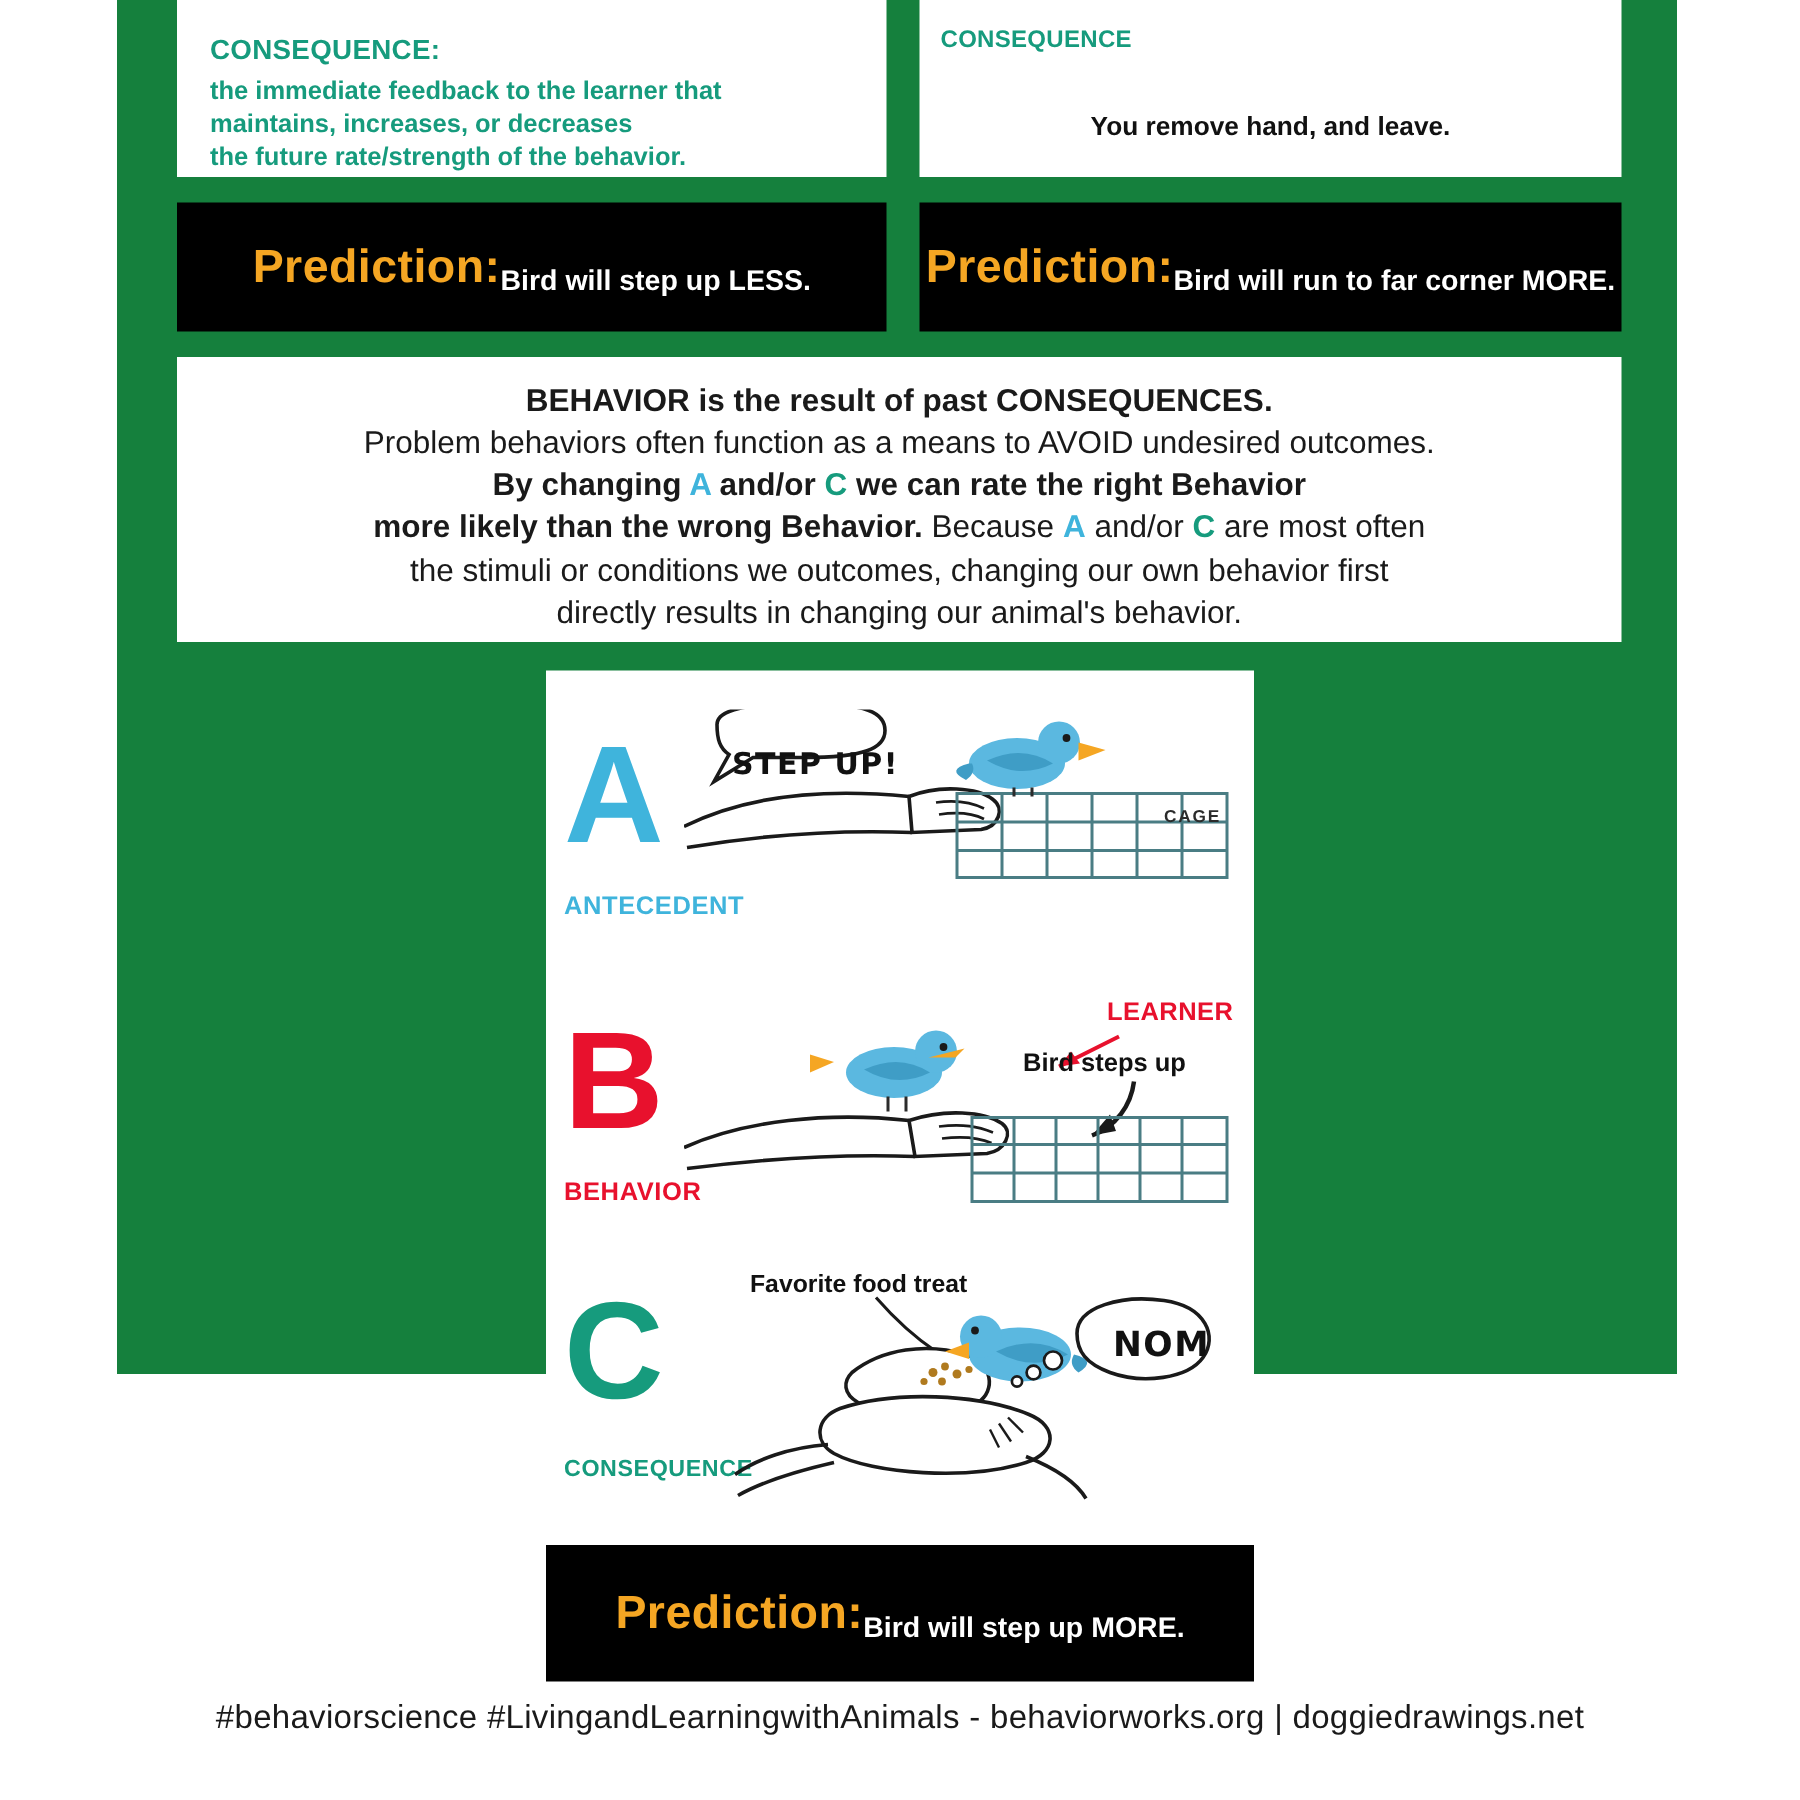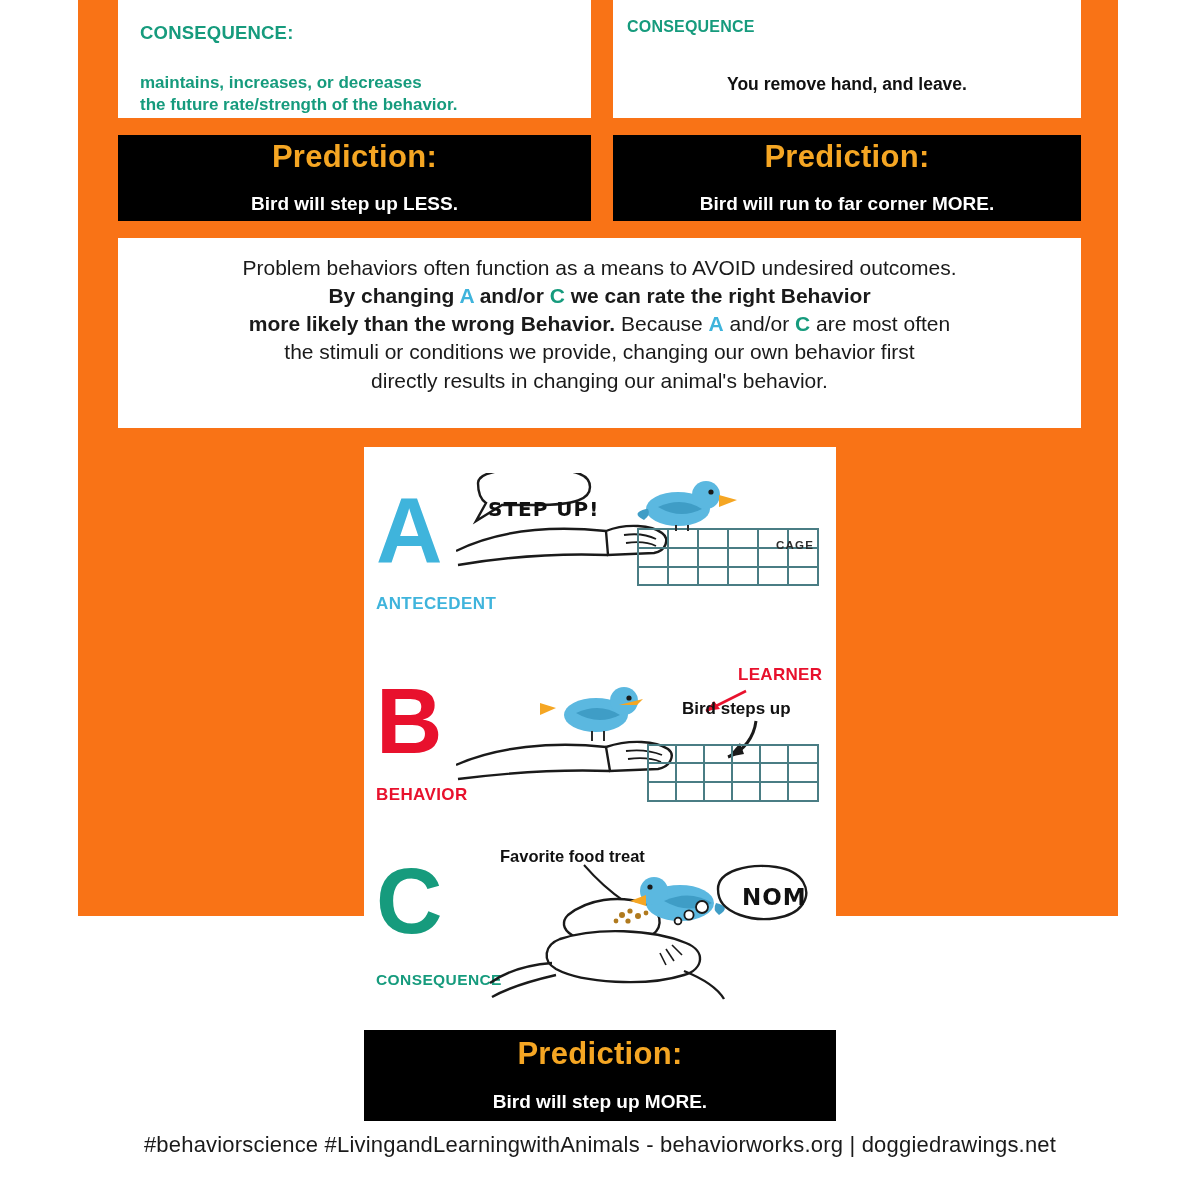--- a/index.html
+++ b/index.html
@@ -6,38 +6,38 @@
   html, body { margin:0; padding:0; }
   body {
     width:1200px; height:1200px;
     background:#ffffff;
     font-family:"Liberation Sans", sans-serif;
     overflow:hidden;
   }
   .page {
     position:relative;
     width:1200px; height:916px;
-    background:#f97316;
+    background:#15803d;
   }
   
   .margin-left  { position:absolute; left:0;    top:0; width:78px;  height:1200px; background:#ffffff; }
   .margin-right { position:absolute; right:0;   top:0; width:82px;  height:1200px; background:#ffffff; }
 
   
   .panel {
     position:absolute;
     background:#ffffff;
   }
   .black-banner {
     position:absolute;
     background:#000000;
     color:#ffffff;
     text-align:center;
     display:flex;
-    flex-direction:column;
+    flex-direction:row;
     justify-content:center;
     align-items:center;
   }
   .pred-title {
     color:#f5a623;
     font-size:31px;
     font-weight:bold;
     letter-spacing:0.3px;
     line-height:1.05;
   }
@@ -148,20 +148,21 @@
 <body>
 
 <div class="page">
 
   <div class="margin-left"></div>
   <div class="margin-right"></div>
 
   <div class="panel" id="panel-topleft">
 
     <div class="cons-label-green" style="left:22px; top:82px;">CONSEQUENCE:</div>
+    <div class="cons-body" style="left:22px; top:110px;">the immediate feedback to the learner that</div>
     <div class="cons-body" style="left:22px; top:132px;">maintains, increases, or decreases</div>
     <div class="cons-body" style="left:22px; top:154px;">the future rate/strength  of the behavior.</div>
   </div>
 
   <div class="panel" id="panel-topright">
 
     <div class="cons-label-green" style="left:14px; top:78px; font-size:16px;">CONSEQUENCE</div>
 
     <div class="small-caption" style="left:0; top:134px; width:468px;">You remove hand, and leave.</div>
   </div>
@@ -170,28 +171,29 @@
     <div class="pred-title">Prediction:</div>
     <div class="pred-sub">Bird will step up LESS.</div>
   </div>
 
   <div class="black-banner" id="banner-right">
     <div class="pred-title">Prediction:</div>
     <div class="pred-sub">Bird will run to far corner MORE.</div>
   </div>
 
   <div class="panel" id="panel-explain">
+    <div class="ex-line b">BEHAVIOR is the result of past CONSEQUENCES.</div>
     <div class="ex-line">Problem behaviors often function as a means to AVOID undesired outcomes.</div>
     <div class="ex-line b">
       <span>By changing </span><span class="blue">A</span><span> and/or </span><span class="green">C</span><span> we can rate the right Behavior</span>
     </div>
     <div class="ex-line">
       <span style="font-weight:bold">more likely than the wrong Behavior.</span><span> Because </span><span class="blue">A</span><span> and/or </span><span class="green">C</span><span> are most often</span>
     </div>
-    <div class="ex-line">the stimuli or conditions we provide, changing our own behavior first</div>
+    <div class="ex-line">the stimuli or conditions we outcomes, changing our own behavior first</div>
     <div class="ex-line">directly results in changing our animal's behavior.</div>
   </div>
 
   <div class="panel" id="panel-abc">
 
     <div class="big-letter A-col" style="left:12px; top:44px;">A</div>
     <div class="letter-cap A-col" style="left:12px; top:147px;">ANTECEDENT</div>
 
     <svg style="position:absolute; left:92px; top:26px;" width="374" height="140" viewBox="0 0 374 140">
 

